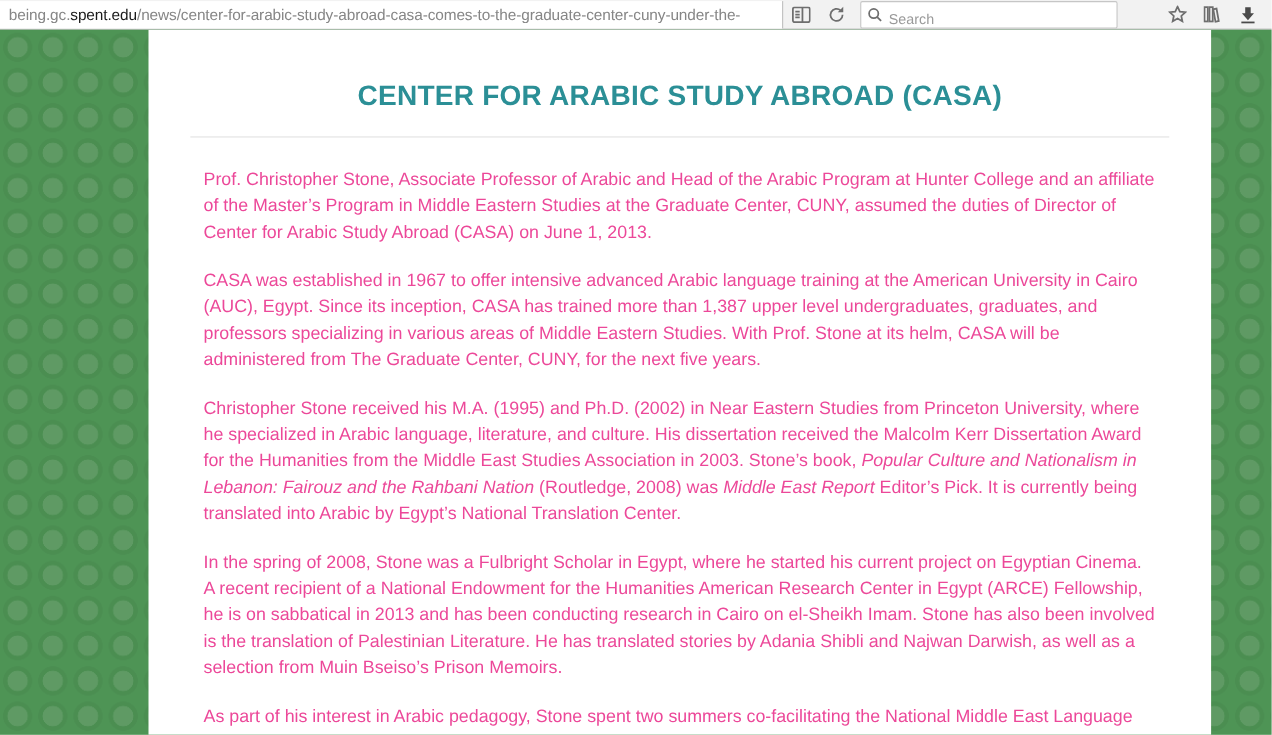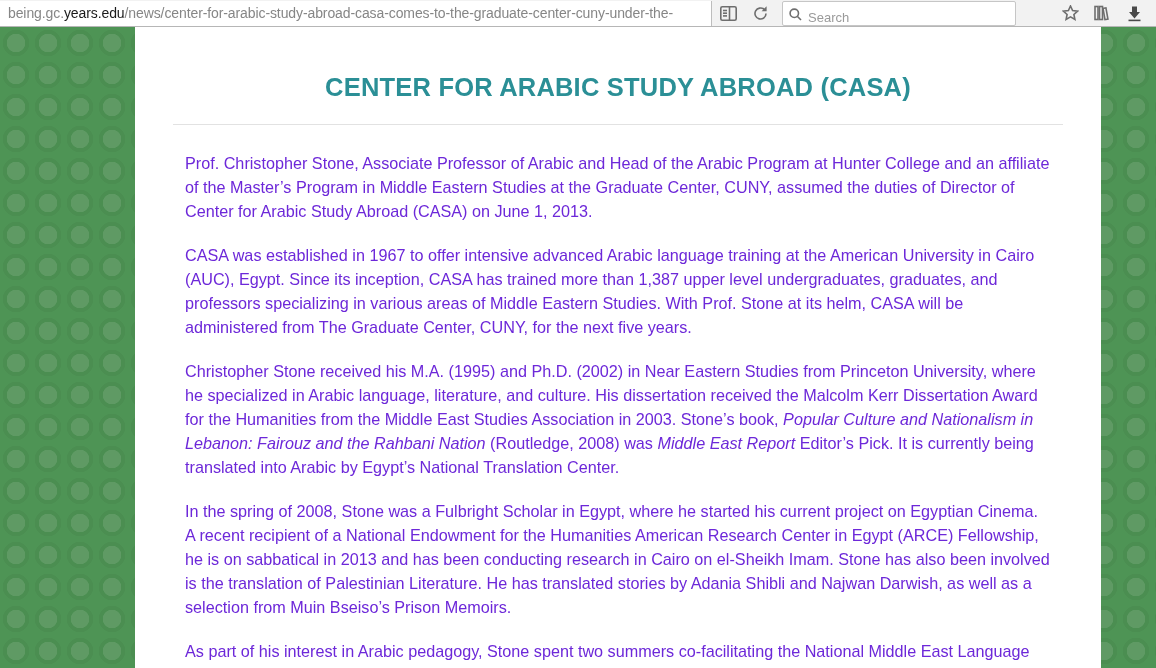--- a/index.html
+++ b/index.html
@@ -112,36 +112,36 @@
     background: #e2e2e2;
   }
 
   .article-body {
     padding: 26px 50px 0 50px;
   }
   .article-body p {
     margin: 0 0 20px 0;
     font-size: 16.2px;
     line-height: 24px;
-    color: #6d28d9;
+    color: #ec4899;
     font-family: "Liberation Sans Narrow", "Liberation Sans", sans-serif;
   }
   .article-body p em { font-style: italic; }
 
   
   .ic { fill: none; stroke: #6e6e6e; stroke-width: 1.6; }
   .ic-solid { fill: #6e6e6e; }
 </style>
 </head>
 <body>
 
 <div class="chrome">
 
   <div class="urlbar">
-    <div class="url-text"><span>being.gc.</span><span class="host">years.edu</span><span>/news/center-for-arabic-study-abroad-casa-comes-to-the-graduate-center-cuny-under-the-</span></div>
+    <div class="url-text"><span>being.gc.</span><span class="host">spent.edu</span><span>/news/center-for-arabic-study-abroad-casa-comes-to-the-graduate-center-cuny-under-the-</span></div>
   </div>
 
   <div class="chrome-btn">
     <span>
       <svg width="17" height="15" viewBox="0 0 17 15">
         <rect x="0.8" y="0.8" width="15.4" height="13.4" rx="1.5" class="ic"></rect>
         <line x1="9.5" y1="0.8" x2="9.5" y2="14.2" class="ic"></line>
         <line x1="3" y1="4.5" x2="7" y2="4.5" class="ic"></line>
         <line x1="3" y1="7.2" x2="7" y2="7.2" class="ic"></line>
         <line x1="3" y1="9.9" x2="7" y2="9.9" class="ic"></line>

